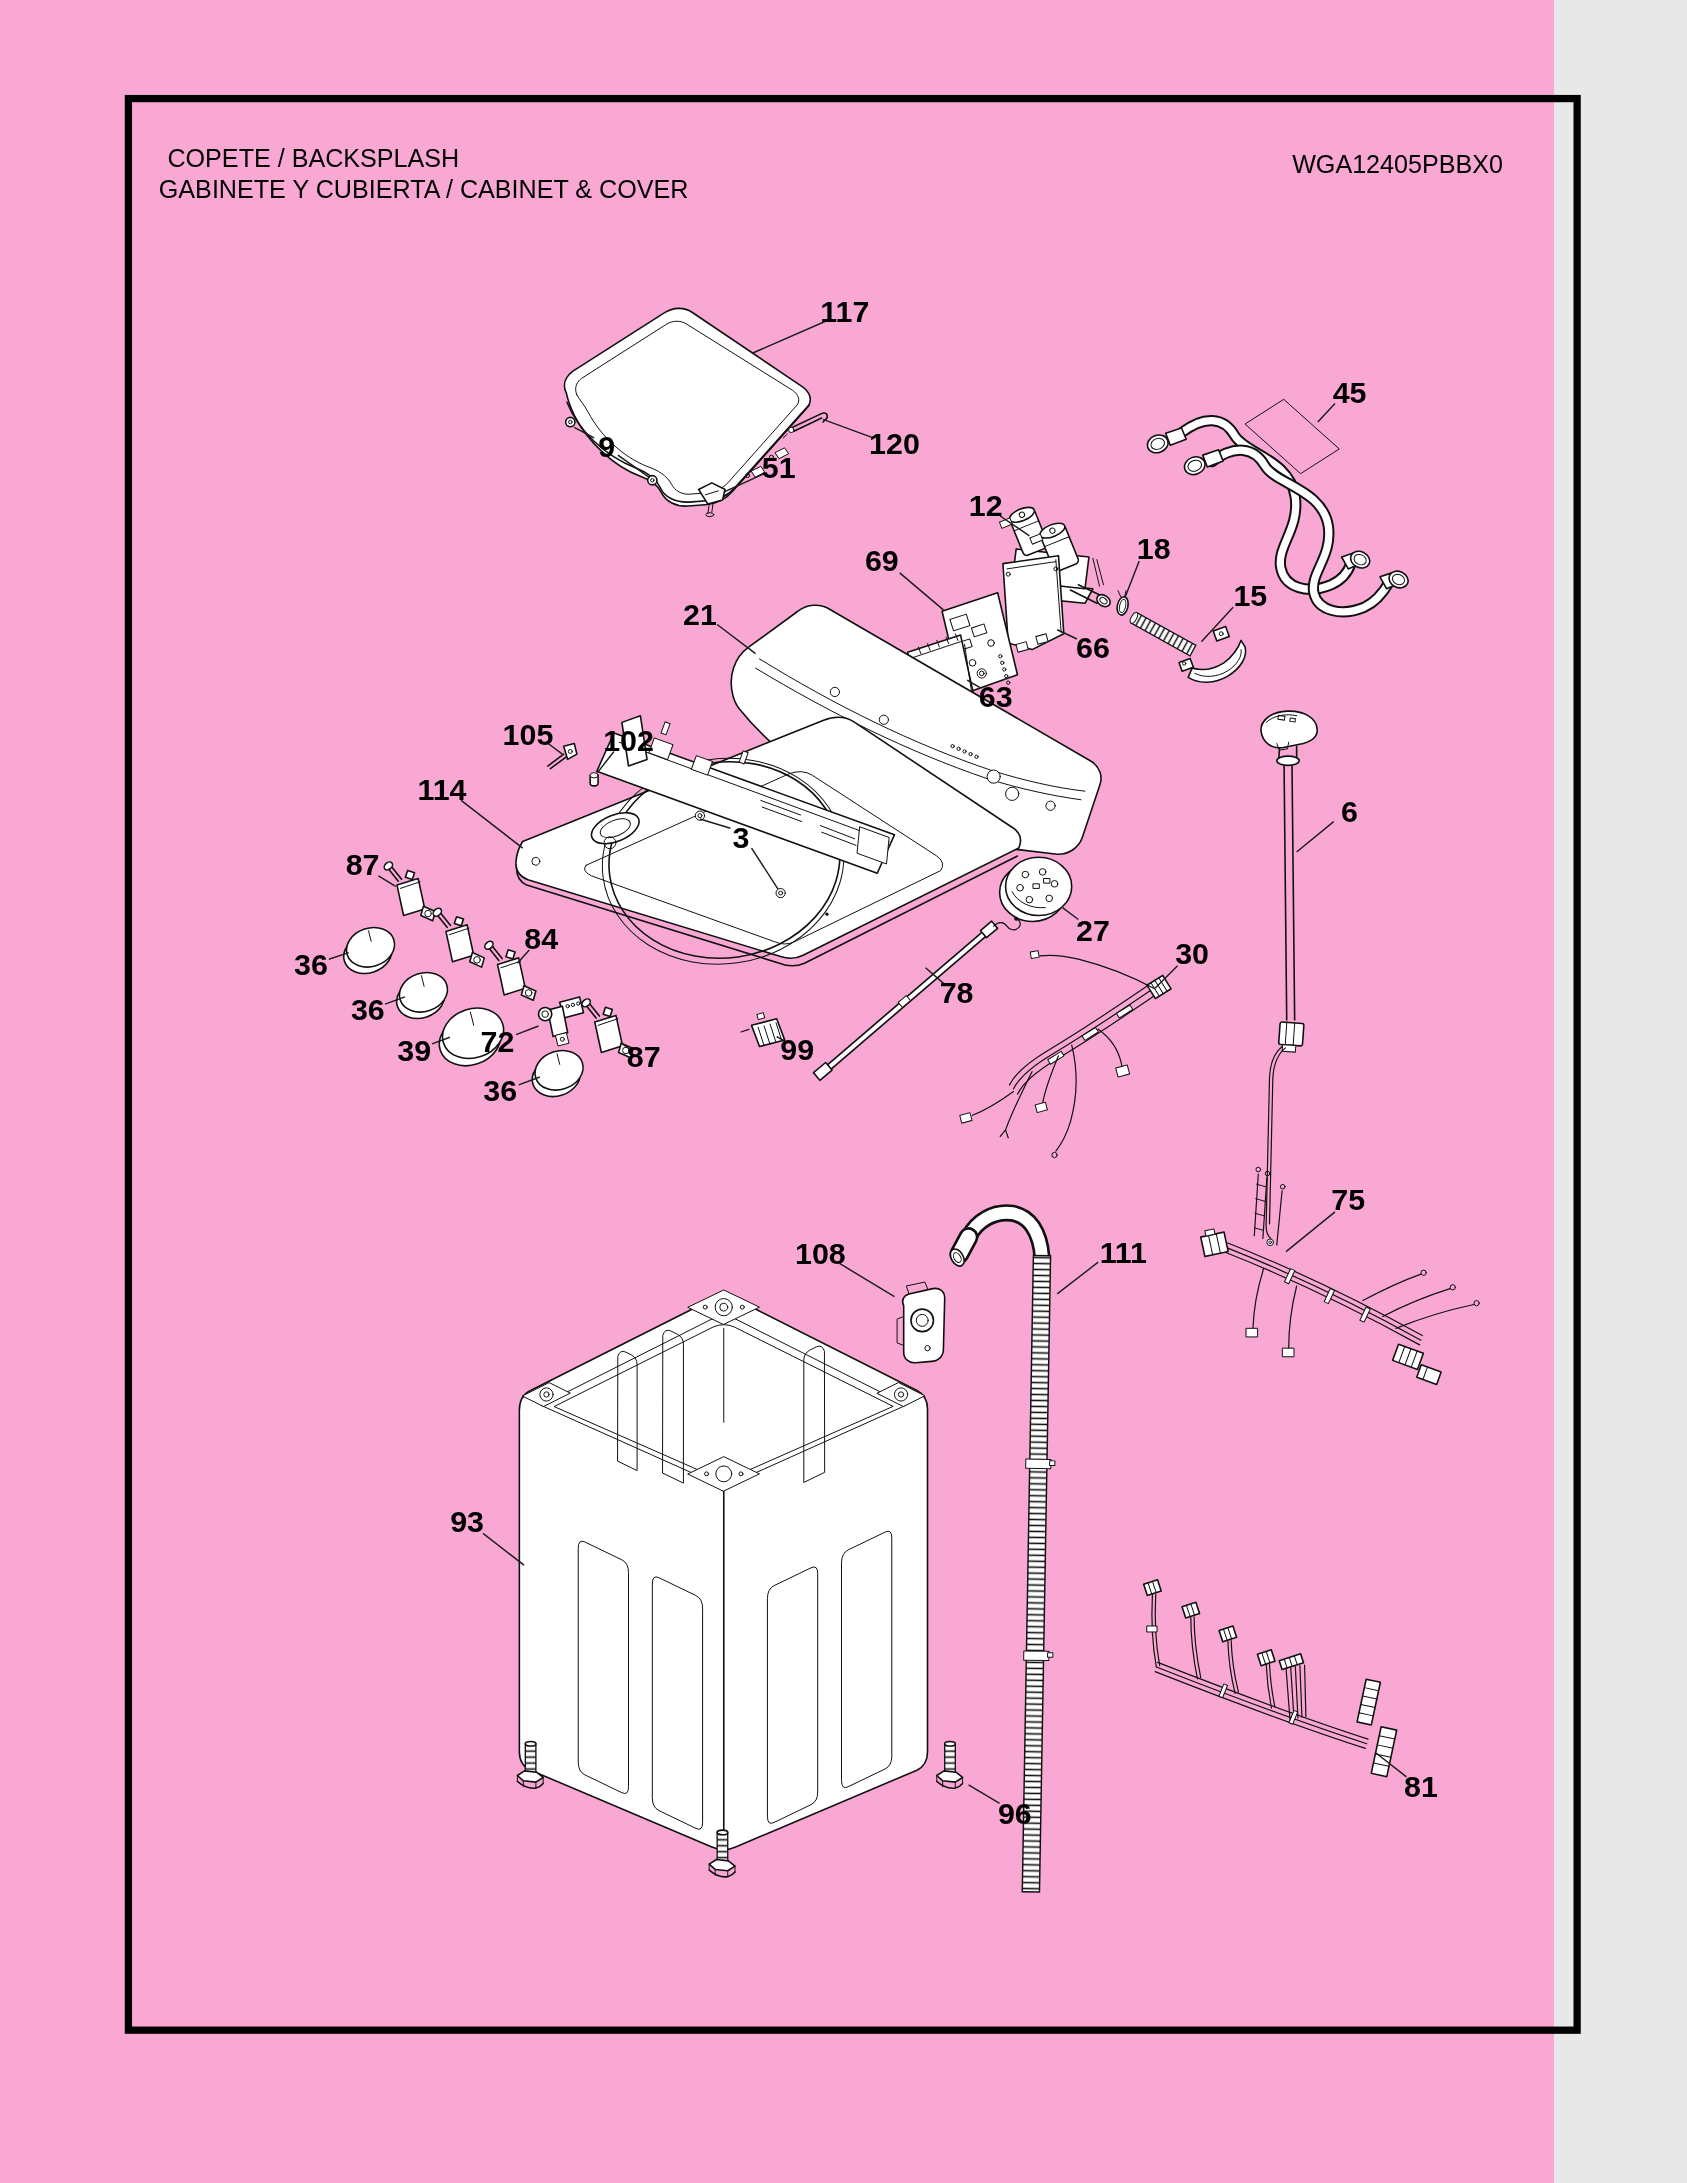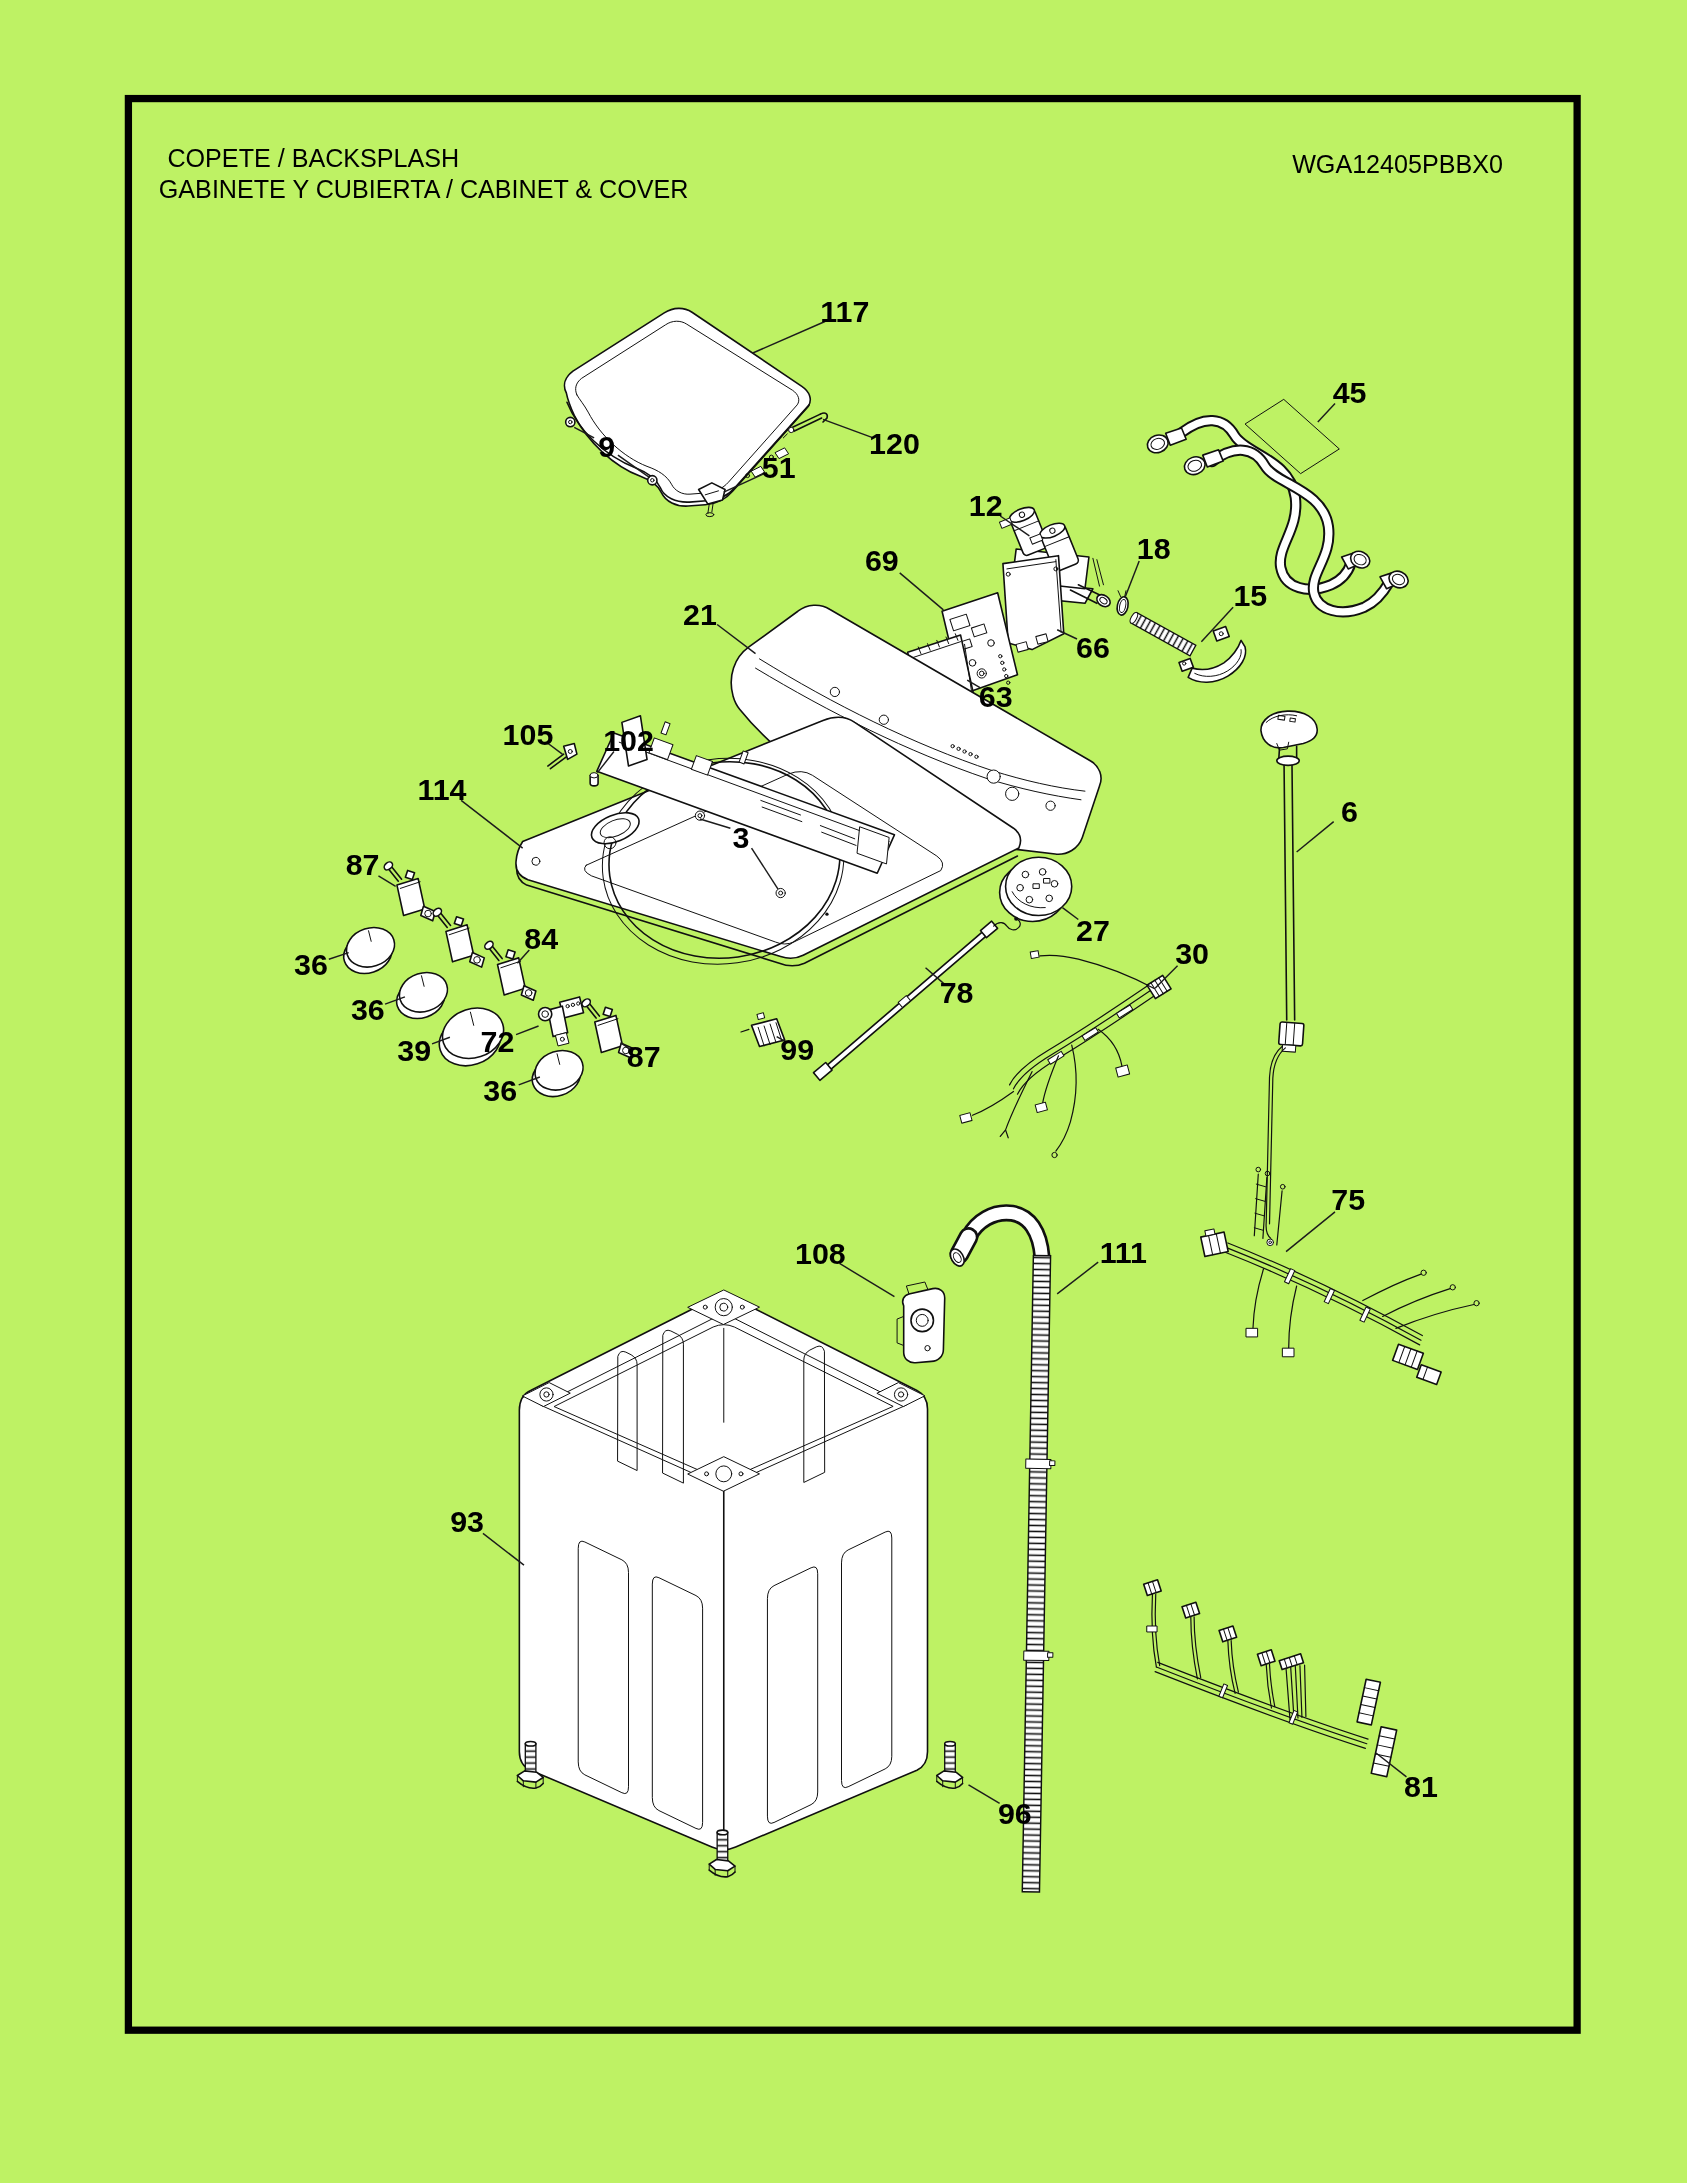--- a/index.html
+++ b/index.html
@@ -1,16 +1,16 @@
 <!DOCTYPE html>
 <html style="font-size:10.6px"><head>
 <meta charset="utf-8">
 <style>
   html,body{margin:0;padding:0;background:#e8e8e8;}
-  .page{position:relative;width:1687px;height:2183px;background:#bef264;font-family:"Liberation Sans",sans-serif;}
+  .page{position:relative;width:1554px;height:2183px;background:#f9a8d4;font-family:"Liberation Sans",sans-serif;}
   svg{position:absolute;inset:0;}
   .ol{fill:none;stroke:#101010;stroke-width:2.4;stroke-linejoin:round;stroke-linecap:round;}
   .fw{fill:#ffffff;stroke:#101010;stroke-width:2.4;stroke-linejoin:round;stroke-linecap:round;}
   .thin{stroke-width:1.5;}
   .wire{fill:none;stroke:#101010;stroke-width:1.8;stroke-linecap:round;}
   .tube-o{fill:none;stroke:#101010;stroke-width:17;stroke-linecap:round;}
   .tube-i{fill:none;stroke:#ffffff;stroke-width:11;stroke-linecap:round;}
   .leader{stroke:#1c1c1c;stroke-width:2.2;}
   text.callout{font-family:"Liberation Sans",sans-serif;font-weight:bold;font-size:46px;fill:#000;text-anchor:middle;dominant-baseline:central;}
   text.title{font-family:"Liberation Sans",sans-serif;font-size:38px;fill:#000;}

